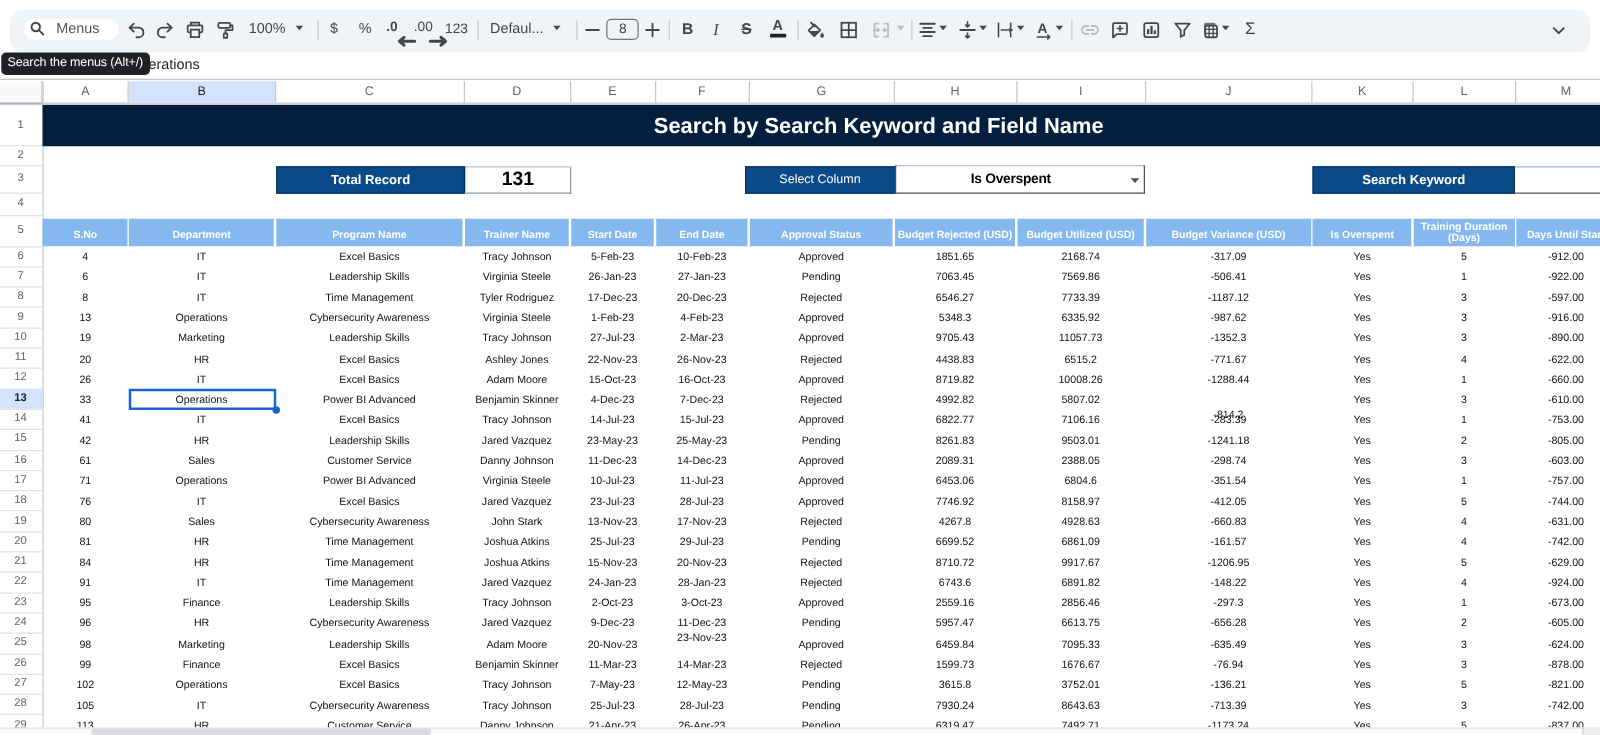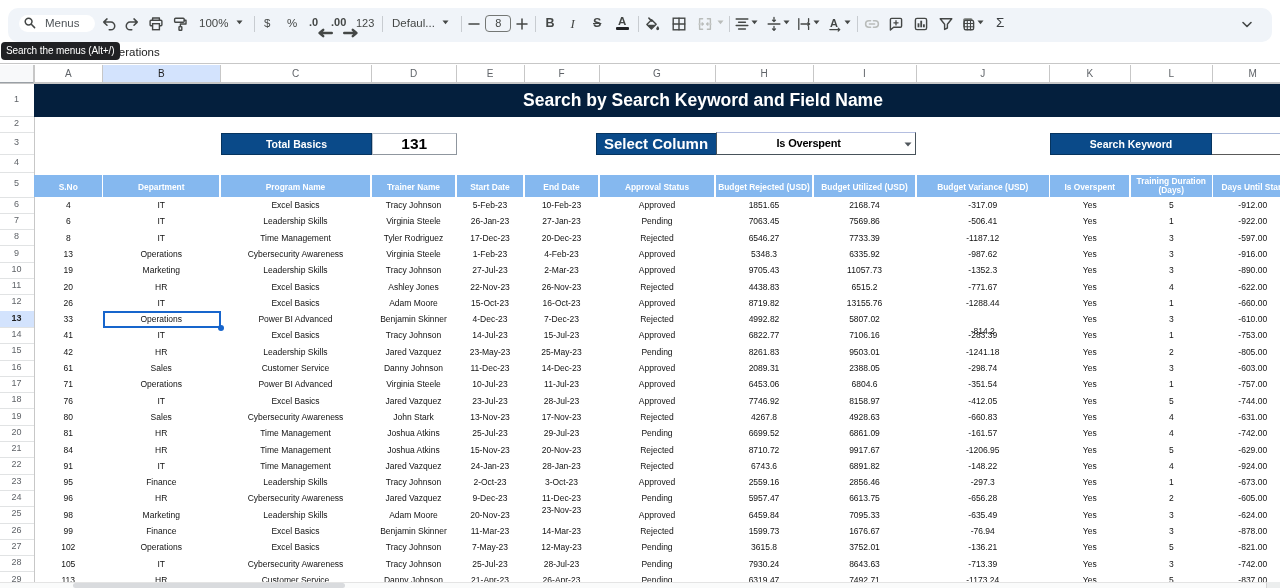--- a/index.html
+++ b/index.html
@@ -37,21 +37,21 @@
 <svg class="a" style="left:235.8px;top:20px" width="7" height="5" viewBox="0 0 7 5">
     <path d="M0.5 0.5 L6.5 0.5 L3.5 4.2 Z" fill="#444746"></path>
   </svg>
 <div class="dv" style="left:253.5px"></div>
 <div class="a" style="left:264px;top:16.5px;font-size:11.5px;color:#444746">$</div>
 <div class="a" style="left:287px;top:16.5px;font-size:11.5px;color:#444746">%</div>
 <div class="a" style="left:309px;top:15.5px;font-size:11px;font-weight:bold;color:#444746">.0</div>
 <svg class="ic" style="left:315.5px;top:24.2px" width="8" height="6" viewBox="0 0 8 6">
     <path d="M7 3 H1.6 M1.6 3 L3.2 1.6 M1.6 3 L3.2 4.4" stroke="#444746" stroke-width="1.1" fill="none" stroke-linecap="round" stroke-linejoin="round"></path>
   </svg>
-<div class="a" style="left:331px;top:15.5px;font-size:11px;font-weight:bold;color:#444746">.00</div>
+<div class="a" style="left:331px;top:15.5px;font-size:11px;font-weight:normal;color:#444746">.00</div>
 <svg class="ic" style="left:341.5px;top:24.2px" width="8" height="6" viewBox="0 0 8 6">
     <path d="M1 3 H6.4 M6.4 3 L4.8 1.6 M6.4 3 L4.8 4.4" stroke="#444746" stroke-width="1.1" fill="none" stroke-linecap="round" stroke-linejoin="round"></path>
   </svg>
 <div class="a" style="left:356px;top:17px;font-size:11px;font-weight:500;color:#444746">123</div>
 <div class="dv" style="left:381.5px"></div>
 <div class="a" style="left:392px;top:16.5px;font-size:11.5px;color:#444746">Defaul...</div>
 <svg class="a" style="left:442.2px;top:20px" width="7" height="5" viewBox="0 0 7 5">
     <path d="M0.5 0.5 L6.5 0.5 L3.5 4.2 Z" fill="#444746"></path>
   </svg>
 <div class="dv" style="left:460.5px"></div>
@@ -230,23 +230,23 @@
 <div class="gn" style="top:524.65px">26</div>
 <div class="a" style="left:0px;top:538.8px;width:33.5px;height:1px;background:#e1e3e4"></div>
 <div class="gn" style="top:540.9499999999999px">27</div>
 <div class="a" style="left:0px;top:555.0999999999999px;width:33.5px;height:1px;background:#e1e3e4"></div>
 <div class="gn" style="top:557.25px">28</div>
 <div class="a" style="left:0px;top:571.4px;width:33.5px;height:1px;background:#e1e3e4"></div>
 <div class="gn" style="top:573.5500000000001px">29</div>
 <div class="a" style="left:0px;top:587.7px;width:33.5px;height:1px;background:#e1e3e4"></div>
 <div class="a" style="left:34px;top:83.5px;width:1246px;height:33px;background:#041f3d"></div>
 <div class="a" style="left:400px;top:83.5px;width:606px;height:33px;line-height:33px;text-align:center;color:#fff;font-size:17.5px;font-weight:bold">Search by Search Keyword and Field Name</div>
-<div class="a" style="left:221px;top:132.5px;width:151px;height:22px;background:#0a4a89;border:1px solid #06345f;color:#fff;font-size:10.5px;font-weight:bold;text-align:center;line-height:20px">Total Basics</div>
+<div class="a" style="left:221px;top:132.5px;width:151px;height:22px;background:#0a4a89;border:1px solid #06345f;color:#fff;font-size:10.5px;font-weight:bold;text-align:center;line-height:20px">Total Record</div>
 <div class="a" style="left:372px;top:132.5px;width:84.5px;height:22px;background:#fff;border:1px solid #8f969e;border-top:1.5px solid #bcc2cb;border-left:1.5px solid #bcc2cb;color:#000;font-size:15.5px;font-weight:bold;text-align:center;line-height:19px">131</div>
-<div class="a" style="left:595.5px;top:132.5px;width:121px;height:22px;background:#0a4a89;border:1px solid #06345f;color:#fff;font-size:15px;font-weight:bold;text-align:center;line-height:20px">Select Column</div>
+<div class="a" style="left:595.5px;top:132.5px;width:121px;height:22px;background:#0a4a89;border:1px solid #06345f;color:#fff;font-size:10px;font-weight:normal;text-align:center;line-height:20px">Select Column</div>
 <div class="a" style="left:715.9px;top:131.9px;width:200.5px;height:22.8px;background:#fff;border:1px solid #47525a;border-top:1px solid #b4bee0;padding-right:15px;color:#000;font-size:11px;font-weight:bold;text-align:center;line-height:20px;letter-spacing:-0.2px">Is Overspent</div>
 <svg class="a" style="left:903.5px;top:142px" width="8" height="5" viewBox="0 0 8 5">
     <path d="M0.5 0.5 L7.5 0.5 L4 4.4 Z" fill="#50565c"></path>
   </svg>
 <div class="a" style="left:1050px;top:132.5px;width:162px;height:22px;background:#0a4a89;border:1px solid #06345f;color:#fff;font-size:10.5px;font-weight:bold;text-align:center;line-height:20px">Search Keyword</div>
 <div class="a" style="left:1212px;top:132.5px;width:68px;height:22px;background:#fff;border-top:1.5px solid #aab8d8;border-bottom:1.5px solid #595959"></div>
 <div class="a" style="left:34px;top:174.5px;width:1246px;height:22.5px;background:#85b8ef"></div>
 <div class="hb" style="left:34px;top:181.5px;width:68.5px">S.No</div>
 <div class="hb" style="left:102.5px;top:181.5px;width:117.5px">Department</div>
 <div class="a" style="left:101.75px;top:174.5px;width:1.5px;height:22.5px;background:#fff"></div>
@@ -351,21 +351,21 @@
 <div class="cell" style="left:1130px;top:278.5px;width:82.5px;height:16.3px;line-height:16.3px">4</div>
 <div class="cell" style="left:1212.5px;top:278.5px;width:80.5px;height:16.3px;line-height:16.3px">-622.00</div>
 <div class="cell" style="left:34px;top:294.8px;width:68.5px;height:16.3px;line-height:16.3px">26</div>
 <div class="cell" style="left:102.5px;top:294.8px;width:117.5px;height:16.3px;line-height:16.3px">IT</div>
 <div class="cell" style="left:220px;top:294.8px;width:151px;height:16.3px;line-height:16.3px">Excel Basics</div>
 <div class="cell" style="left:371px;top:294.8px;width:85px;height:16.3px;line-height:16.3px">Adam Moore</div>
 <div class="cell" style="left:456px;top:294.8px;width:68px;height:16.3px;line-height:16.3px">15-Oct-23</div>
 <div class="cell" style="left:524px;top:294.8px;width:75px;height:16.3px;line-height:16.3px">16-Oct-23</div>
 <div class="cell" style="left:599px;top:294.8px;width:116px;height:16.3px;line-height:16.3px">Approved</div>
 <div class="cell" style="left:715px;top:294.8px;width:98px;height:16.3px;line-height:16.3px">8719.82</div>
-<div class="cell" style="left:813px;top:294.8px;width:103px;height:16.3px;line-height:16.3px">13155.76</div>
+<div class="cell" style="left:813px;top:294.8px;width:103px;height:16.3px;line-height:16.3px">10008.26</div>
 <div class="cell" style="left:916px;top:294.8px;width:133.5px;height:16.3px;line-height:16.3px">-1288.44</div>
 <div class="cell" style="left:1049.5px;top:294.8px;width:80.5px;height:16.3px;line-height:16.3px">Yes</div>
 <div class="cell" style="left:1130px;top:294.8px;width:82.5px;height:16.3px;line-height:16.3px">1</div>
 <div class="cell" style="left:1212.5px;top:294.8px;width:80.5px;height:16.3px;line-height:16.3px">-660.00</div>
 <div class="cell" style="left:34px;top:311.1px;width:68.5px;height:16.3px;line-height:16.3px">33</div>
 <div class="cell" style="left:102.5px;top:311.1px;width:117.5px;height:16.3px;line-height:16.3px">Operations</div>
 <div class="cell" style="left:220px;top:311.1px;width:151px;height:16.3px;line-height:16.3px">Power BI Advanced</div>
 <div class="cell" style="left:371px;top:311.1px;width:85px;height:16.3px;line-height:16.3px">Benjamin Skinner</div>
 <div class="cell" style="left:456px;top:311.1px;width:68px;height:16.3px;line-height:16.3px">4-Dec-23</div>
 <div class="cell" style="left:524px;top:311.1px;width:75px;height:16.3px;line-height:16.3px">7-Dec-23</div>

